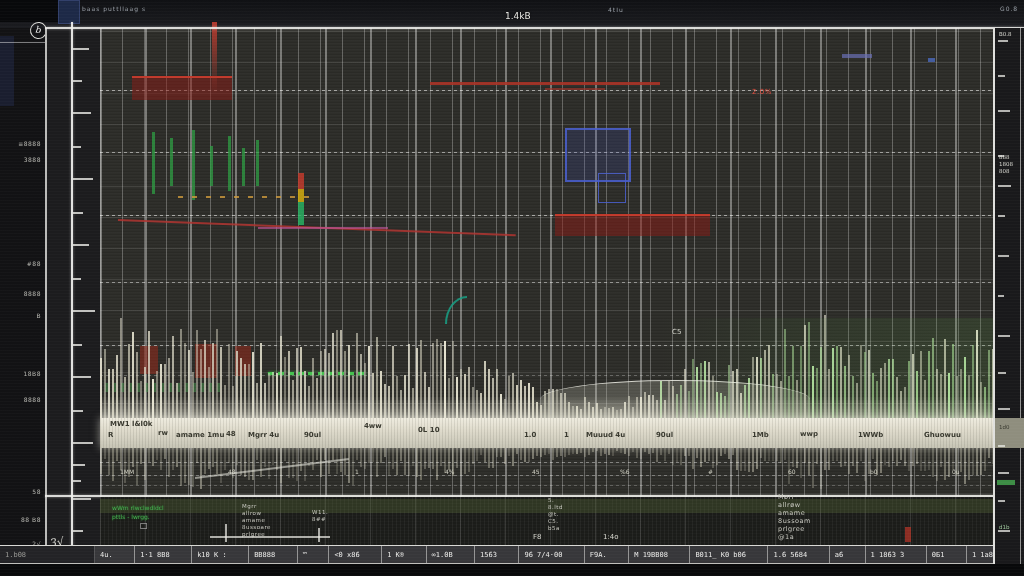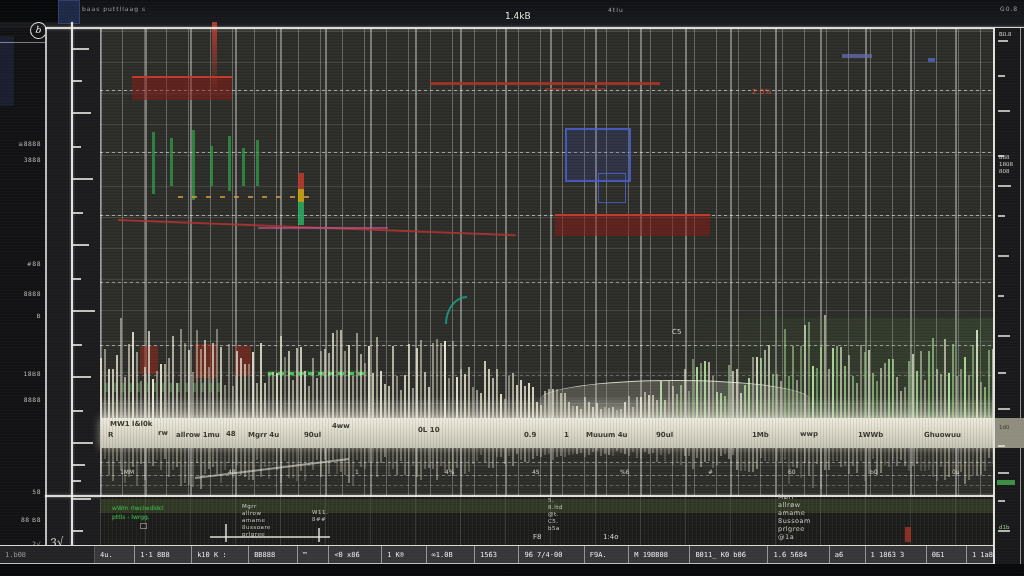--- a/index.html
+++ b/index.html
@@ -414,29 +414,29 @@
         <i style="left: 892px; bottom: 0px; height: 68.6192px; background: rgb(216, 213, 194); opacity: 0.78;"></i>
       </div>
     <div class="abs wf-glow"></div>
     <div class="abs hump"></div>
     <div class="abs green-tint"></div>
     <div class="abs band">
       <div>
           <div class="band-label" style="left: 10px; top: 2px;">MW1 l&amp;l0k</div>
           <div class="band-label" style="left: 8px; top: 13px;">R</div>
           <div class="band-label" style="left: 58px; top: 11px;">rw</div>
-          <div class="band-label" style="left: 76px; top: 13px;">allrow 1mu</div>
+          <div class="band-label" style="left: 76px; top: 13px;">amame 1mu</div>
           <div class="band-label" style="left: 126px; top: 12px;">48</div>
           <div class="band-label" style="left: 148px; top: 13px;">Mgrr 4u</div>
           <div class="band-label" style="left: 204px; top: 13px;">90ul</div>
-          <div class="band-label" style="left: 232px; top: 4px;">4ww</div>
+          <div class="band-label" style="left: 224px; top: 4px; padding-left: 40px;">4ww</div>
           <div class="band-label" style="left: 318px; top: 8px;">0L 10</div>
-          <div class="band-label" style="left: 424px; top: 13px;">0.9</div>
+          <div class="band-label" style="left: 424px; top: 13px;">1.0</div>
           <div class="band-label" style="left: 464px; top: 13px;">1</div>
-          <div class="band-label" style="left: 486px; top: 13px;">Muuum 4u</div>
+          <div class="band-label" style="left: 486px; top: 13px;">Muuud 4u</div>
           <div class="band-label" style="left: 556px; top: 13px;">90ul</div>
           <div class="band-label" style="left: 652px; top: 13px;">1Mb</div>
           <div class="band-label" style="left: 700px; top: 12px;">wwp</div>
           <div class="band-label" style="left: 758px; top: 13px;">1WWb</div>
           <div class="band-label" style="left: 824px; top: 13px;">Ghuowuu</div>
         </div>
     </div>
     <div class="abs wf-dn">
         <i style="left: 0px; top: 0px; height: 25.5669px; background: rgb(225, 222, 200); opacity: 0.37;"></i>
         <i style="left: 4px; top: 0px; height: 11.3494px; background: rgb(225, 222, 200); opacity: 0.24;"></i>

